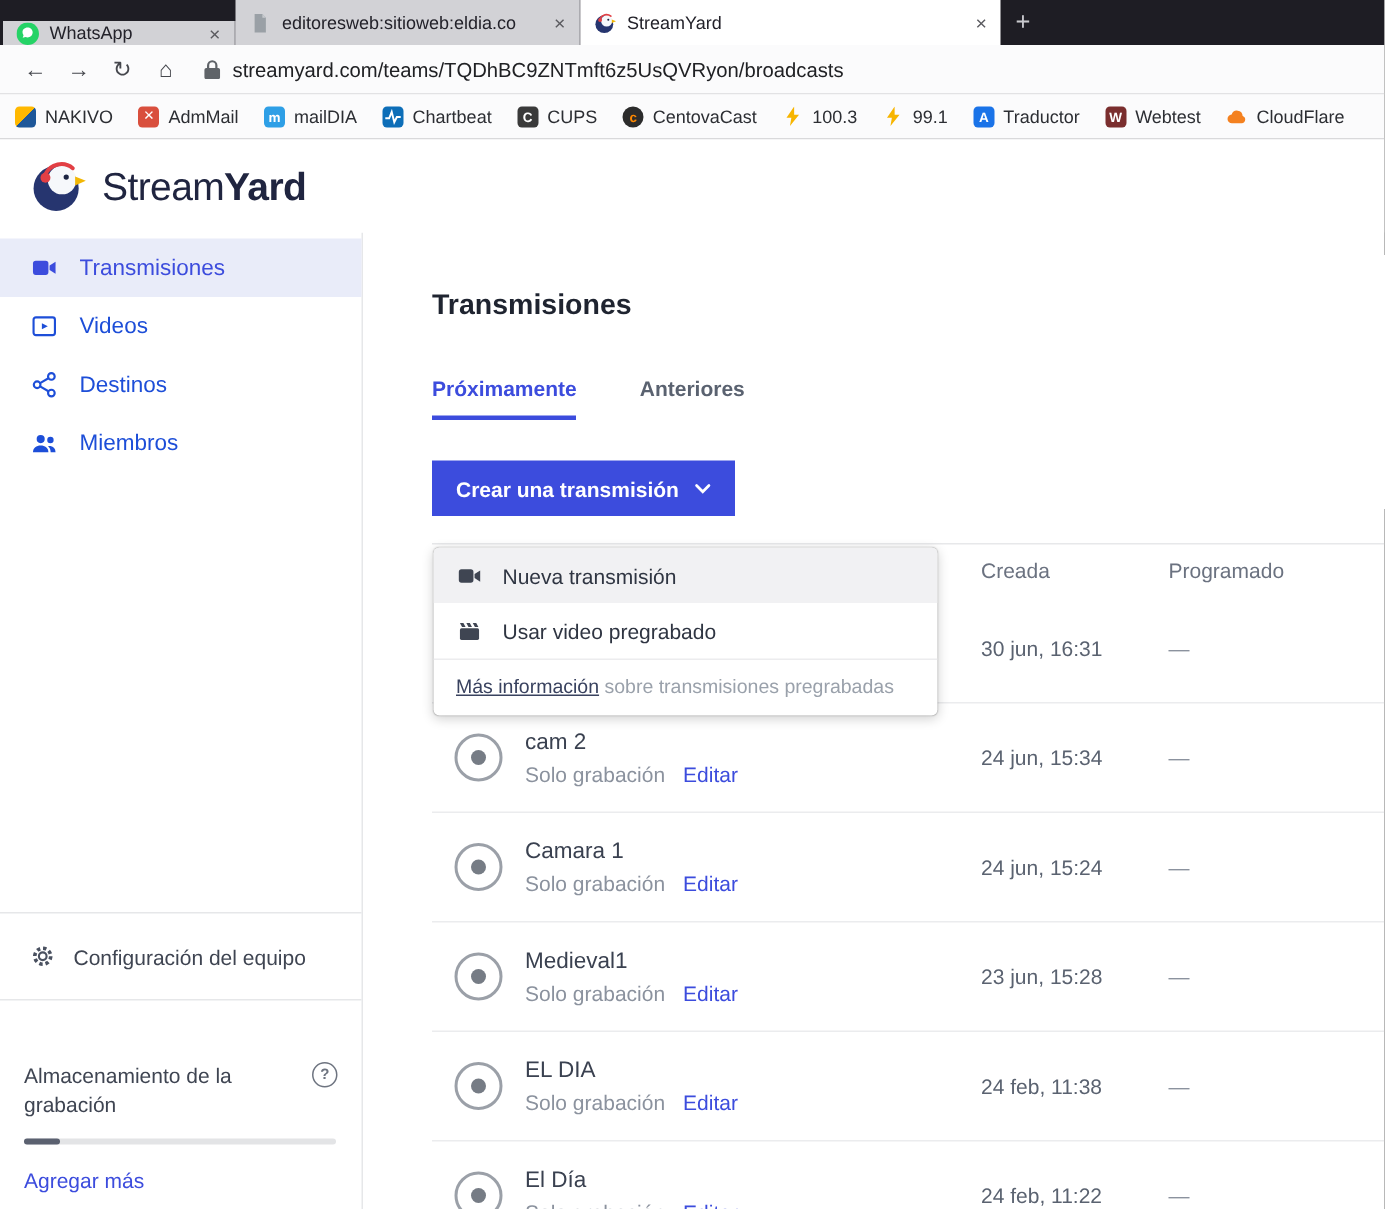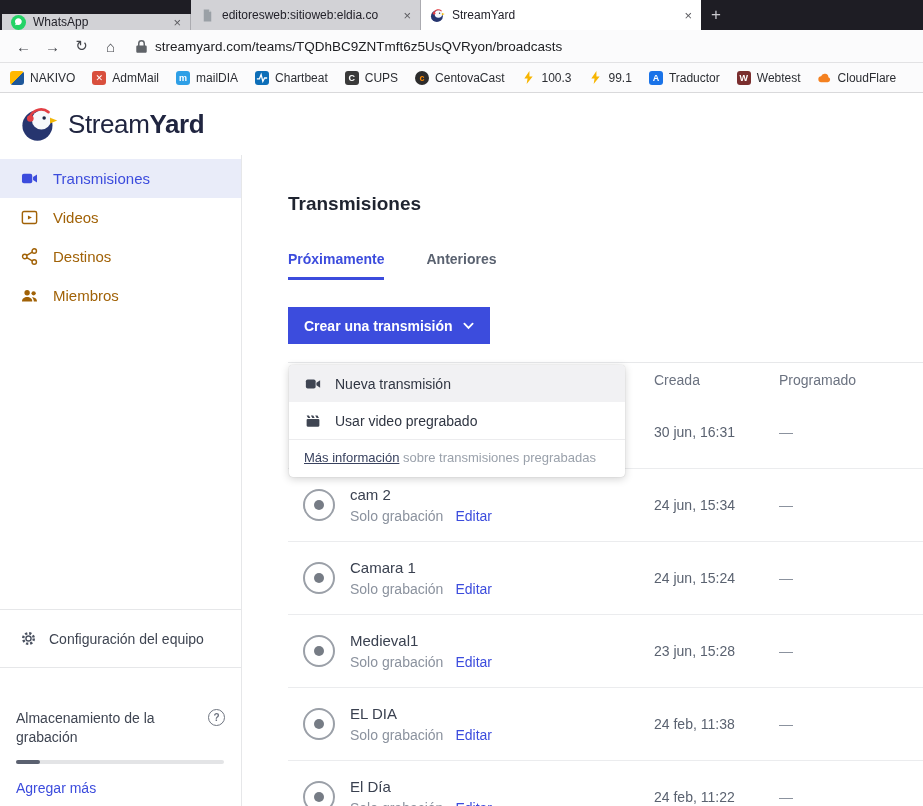--- a/index.html
+++ b/index.html
@@ -4,21 +4,21 @@
 <style>
   * { margin:0; padding:0; box-sizing:border-box; }
   body { font-family:"Liberation Sans","DejaVu Sans",sans-serif; background:#444; }
   .screen { width:923px; height:806px; position:relative; overflow:hidden; background:#fff;
             font-family:"Liberation Sans","DejaVu Sans",sans-serif; }
 
   
   .tabstrip { height:30px; background:#1e1d24; display:flex; align-items:stretch; padding-left:2px; }
   .tab { display:flex; align-items:center; gap:7px; padding:0 9px; font-size:12px; color:#23222a;
          background:#d2d2d6; border-right:1px solid #ababb0; min-width:0; cursor:pointer; }
-  .tab.t1 { width:189px;margin-top:14px; } .tab.t2 { width:230px; } .tab.t3 { width:280px; }
+  .tab.t1 { width:155px;margin-top:14px; } .tab.t2 { width:230px; } .tab.t3 { width:280px; }
   .tab .title { white-space:nowrap; overflow:hidden; text-overflow:ellipsis; flex:1; }
   .tab.active { background:#fff; border-right:none; }
   .tab-close { color:#5b5b60; font-size:13px; margin-left:4px; flex:none; cursor:pointer; }
   .newtab { color:#c9c9ce; font-size:17px; width:30px; display:flex; align-items:center; justify-content:center; cursor:pointer; }
   .favicon16 { width:15px; height:15px; flex:none; display:inline-flex; }
 
   .navbar { height:33px; background:#fbfbfc; border-bottom:1px solid #e2e2e4; display:flex; align-items:center; padding:0 10px; gap:2px; }
   .nav-btn { width:27px; height:26px; display:flex; align-items:center; justify-content:center; font-size:15px;
              color:#45474d; border-radius:4px; cursor:pointer; }
   .urlbar { display:flex; align-items:center; gap:8px; margin-left:10px; flex:1; font-size:13.5px; color:#202124; }
@@ -41,21 +41,21 @@
   
   .sy-header { height:62px; background:#fff; display:flex; align-items:center; padding:0 20px; }
   .logo { width:38px; height:38px; flex:none; }
   .brand { font-size:26px; color:#202540; margin-left:10px; letter-spacing:-0.4px; }
   .brand .reg { font-weight:500; }
   .brand .bold { font-weight:800; }
 
   
   .app-body { display:flex; height:651px; overflow:hidden; }
   .sidebar { width:242px; border-right:1px solid #e6e7e9; position:relative; padding-top:4px; flex:none; }
-  .nav-item { height:39px; display:flex; align-items:center; gap:14px; padding:0 20px; font-size:15px; color:#a16207; cursor:pointer; }
+  .nav-item { height:39px; display:flex; align-items:center; gap:14px; padding:0 20px; font-size:15px; color:#1d4ed8; cursor:pointer; }
   .nav-item.active { background:#e9ecf9; color:#3c4cdd; }
   .nav-item svg { width:19px; height:19px; flex:none; }
   .sidebar-bottom { position:absolute; left:0; right:0; bottom:0; }
   .team-settings { display:flex; align-items:center; gap:12px; border-top:1px solid #e6e7e9; border-bottom:1px solid #e6e7e9;
                    padding:20px 20px; font-size:14px; color:#3f4552; cursor:pointer; }
   .team-settings svg { width:17px; height:17px; color:#4a5160; }
   .storage { padding:13px 16px 9px; }
   .storage-head { display:flex; align-items:flex-start; justify-content:space-between;margin-top:28px; }
   .storage-title { font-size:14px; color:#3f4552; line-height:19px; width:160px; }
   .help { width:17px; height:17px; border-radius:50%; border:1.5px solid #6e7480; color:#6e7480; font-size:10px;

